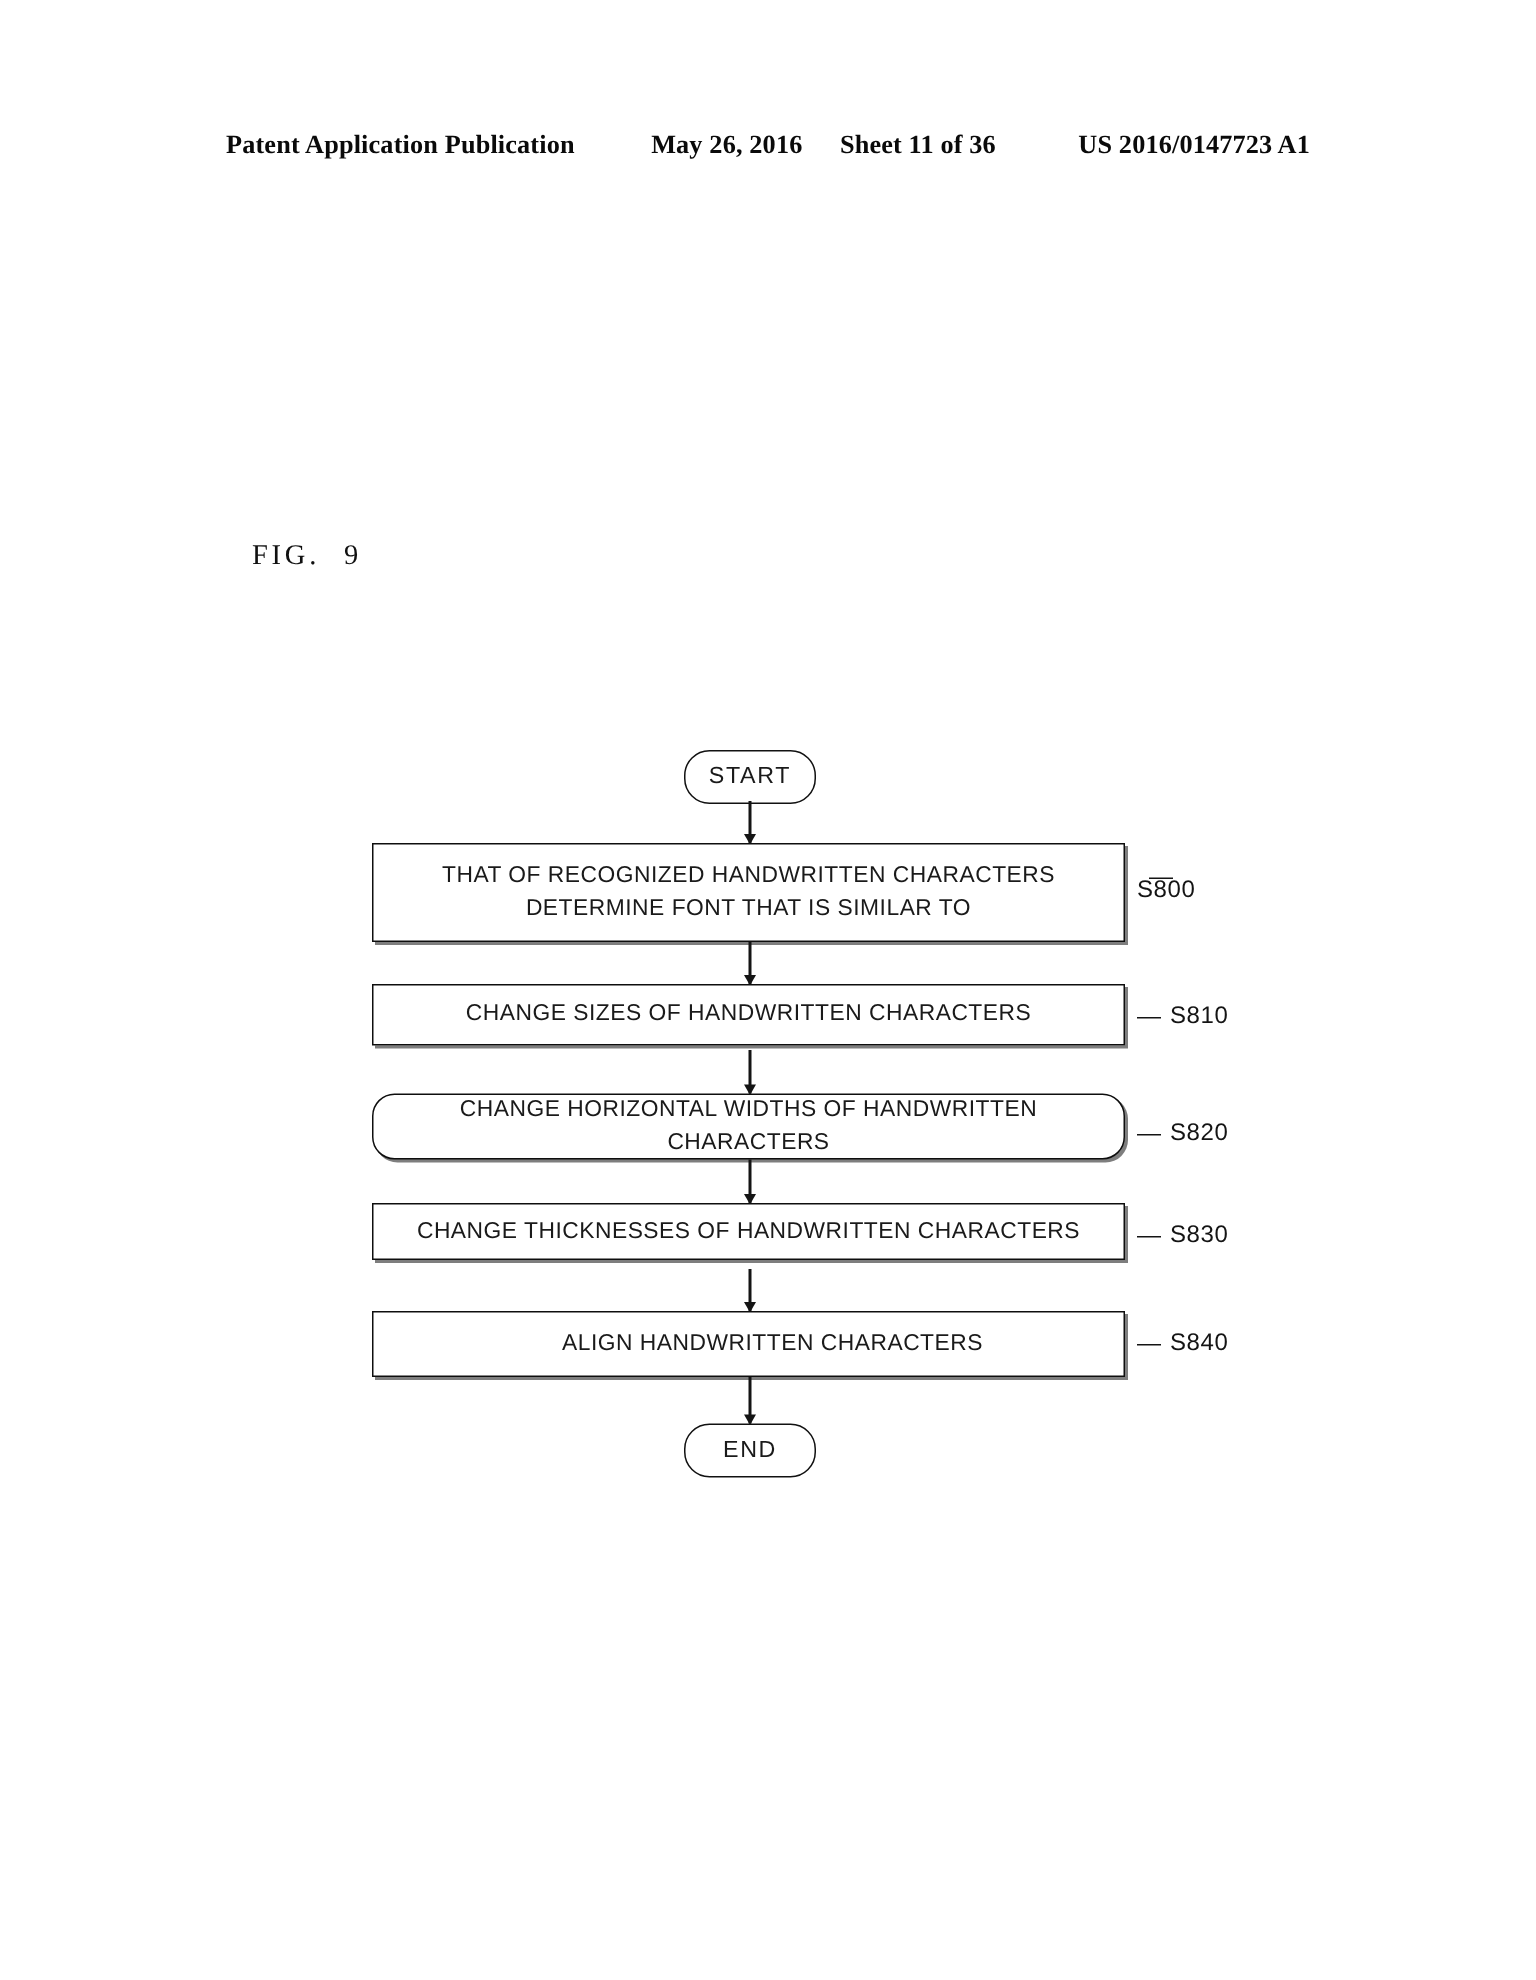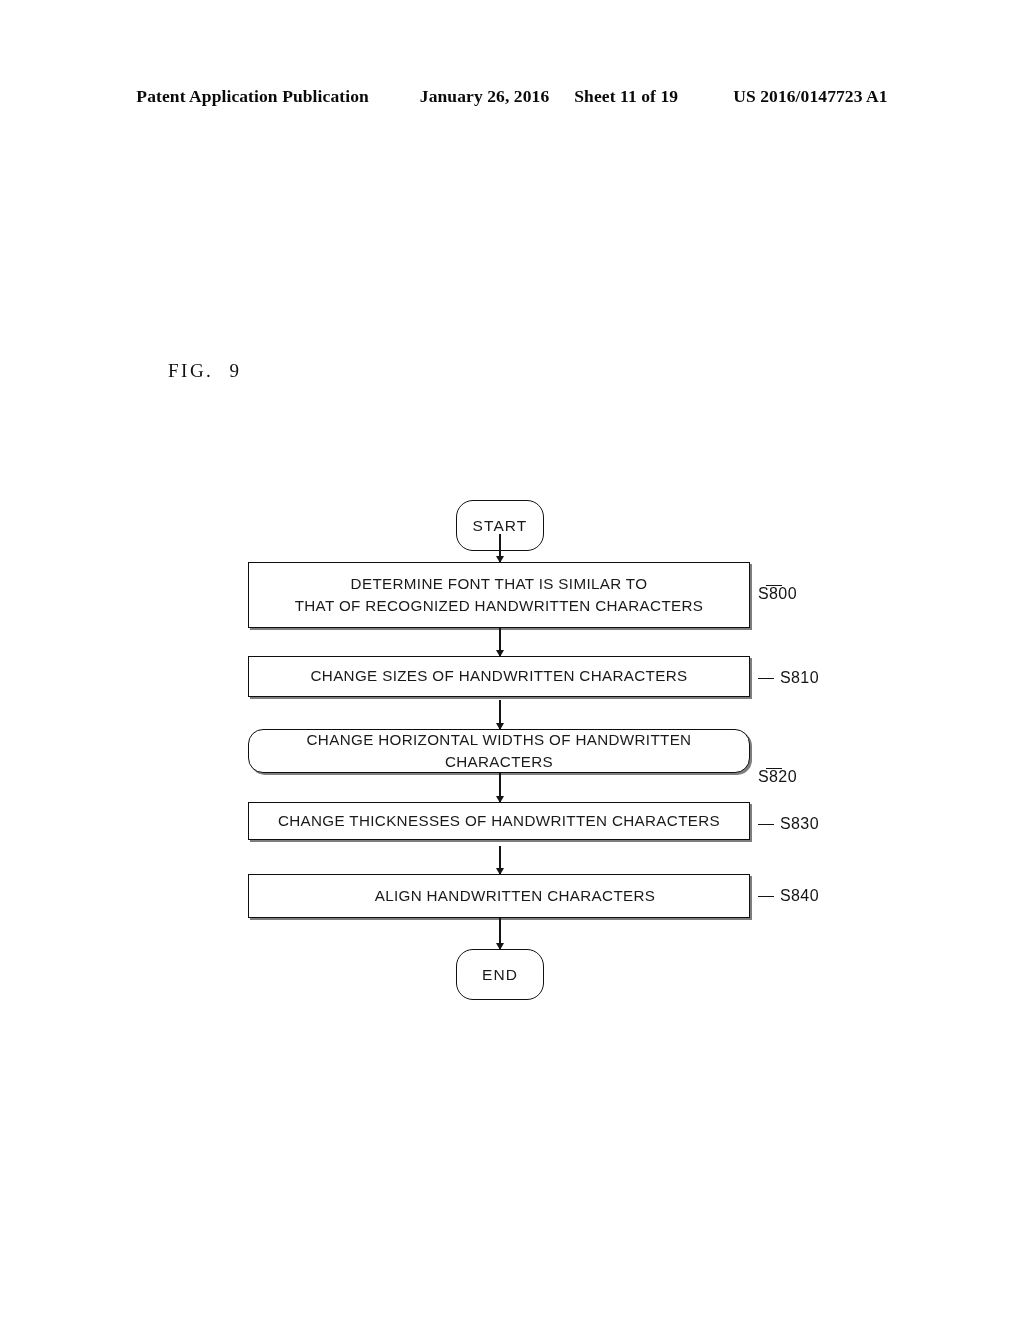--- a/index.html
+++ b/index.html
@@ -55,21 +55,21 @@
     top: 0;
     width: 1024px;
     height: 1320px;
   }
 
   
   .terminal {
     position: absolute;
     left: 456px;
     width: 88px;
-    height: 51px;
+    height: 36px;
     border: 1.6px solid #111;
     border-radius: 17px;
     background: #fff;
     box-sizing: border-box;
     display: flex;
     align-items: center;
     justify-content: center;
   }
   .terminal span {
     font-size: 15.5px;
@@ -124,21 +124,21 @@
     margin-right: 6px;
   }
   .step-label .label-text {
     font-size: 16px;
     letter-spacing: 0.4px;
     color: #141414;
     line-height: 1;
   }
   #label-s800 { top: 585px; flex-direction: column; }
   #label-s810 { top: 668px; }
-  #label-s820 { top: 768px; flex-direction: column; }
+  #label-s820 { top: 746px; }
   #label-s830 { top: 814px; }
   #label-s840 { top: 886px; }
 
   
   .connector {
     position: absolute;
     left: 499px;
     width: 2px;
     background: transparent;
   }
@@ -166,23 +166,23 @@
   #conn-s820-s830  { top: 773px; height: 29px; }
   #conn-s830-s840  { top: 846px; height: 28px; }
   #conn-s840-end   { top: 918px; height: 31px; }
 </style>
 </head>
 <body>
 
 <div class="page-header">
   <span class="hdr-seg">Patent Application Publication</span>
   <span class="gap-lg"></span>
-  <span class="hdr-seg">January 26, 2016</span>
+  <span class="hdr-seg">May 26, 2016</span>
   <span class="gap-md"></span>
-  <span class="hdr-seg">Sheet 11 of 19</span>
+  <span class="hdr-seg">Sheet 11 of 36</span>
   <span class="gap-xl"></span>
   <span class="hdr-seg">US 2016/0147723 A1</span>
 </div>
 
 <div class="fig-caption">
   <span>FIG.</span><span class="fig-num">9</span>
 </div>
 
 <div class="flowchart">
 
@@ -190,22 +190,22 @@
     <span>START</span>
   </div>
 
   <div class="connector" id="conn-start-s800">
     <div class="stem"></div>
     <div class="head"></div>
   </div>
 
   <div class="process-box tall" id="box-s800">
     <div class="box-text">
+      <div>THAT OF RECOGNIZED HANDWRITTEN CHARACTERS</div>
       <div>DETERMINE FONT THAT IS SIMILAR TO</div>
-      <div>THAT OF RECOGNIZED HANDWRITTEN CHARACTERS</div>
     </div>
   </div>
   <div class="step-label" id="label-s800">
     <span class="leader"></span>
     <span class="label-text">S800</span>
   </div>
 
   <div class="connector" id="conn-s800-s810">
     <div class="stem"></div>
     <div class="head"></div>

